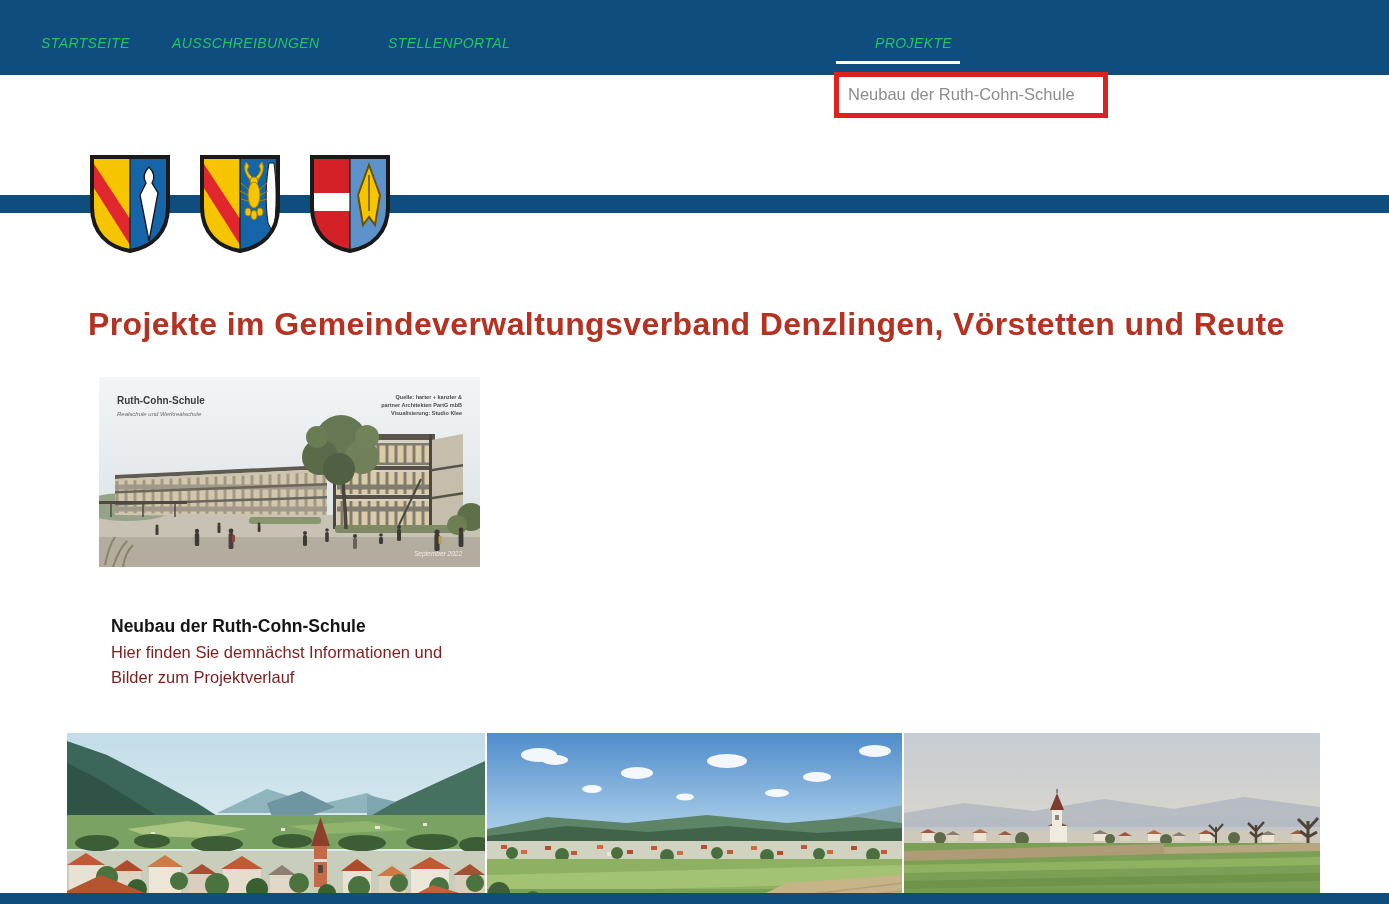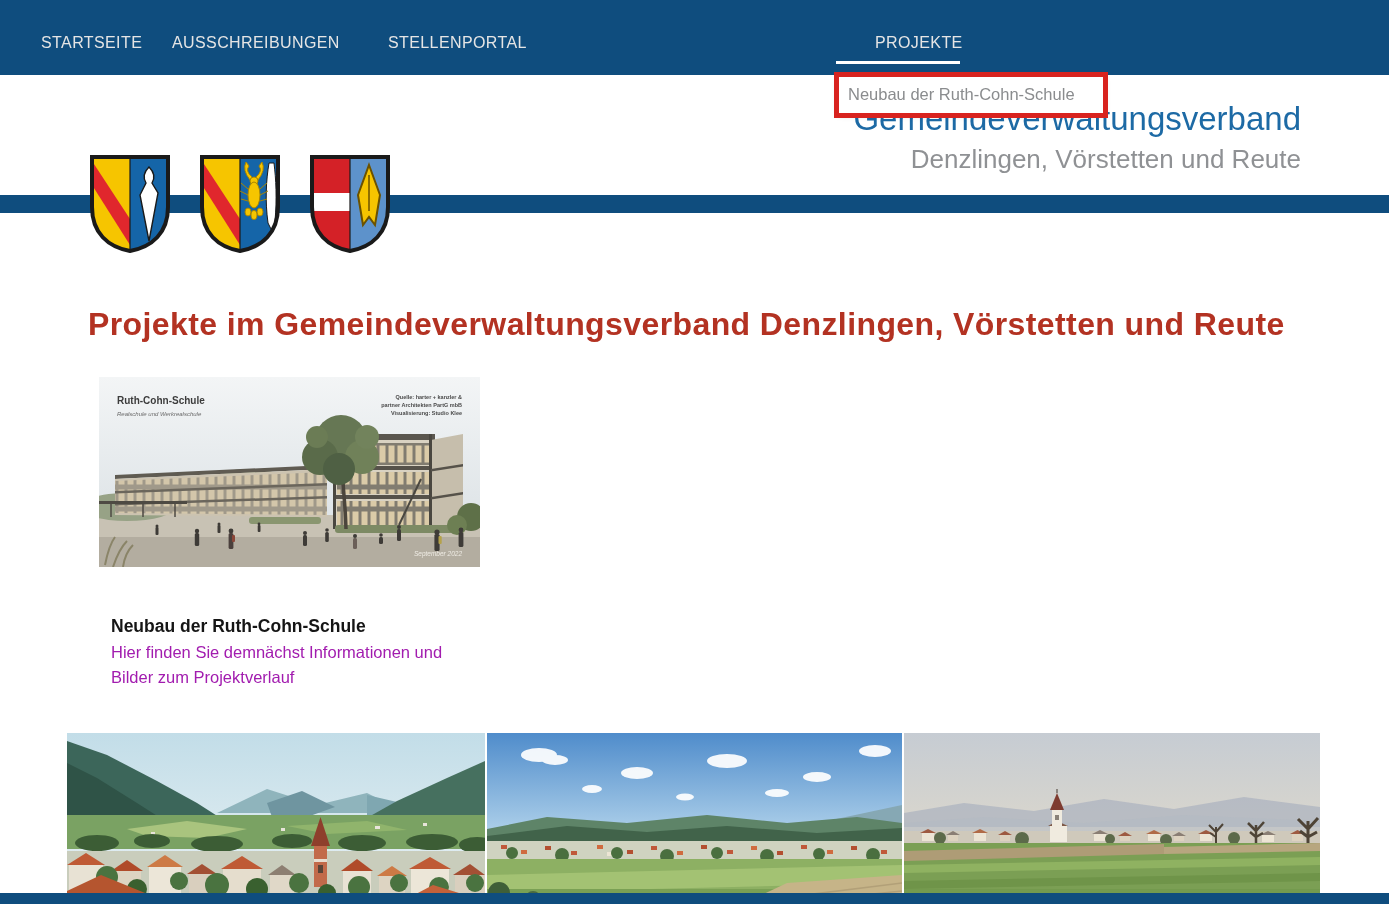--- a/index.html
+++ b/index.html
@@ -4,22 +4,22 @@
 <style>
   html,body{margin:0;padding:0;background:#fff;}
   #canvas{
     position:relative;width:1389px;height:904px;overflow:hidden;background:#ffffff;
     font-family:"Liberation Sans", sans-serif;
   }
   
   .nav-bar{position:absolute;left:0;top:0;width:1389px;height:75px;background:#0f4d7e;z-index:4;}
   .nav-item{
     position:absolute;top:30px;height:26px;line-height:26px;
-    color:#e5e5e5;font-size:16px;letter-spacing:.4px;text-decoration:none;
-    white-space:nowrap;cursor:pointer;
+    color:#22c55e;font-size:14px;letter-spacing:.4px;text-decoration:none;
+    white-space:nowrap;cursor:pointer;font-style:italic;
   }
   .tab-underline{position:absolute;left:836px;top:61px;width:124px;height:3px;background:#ffffff;}
   
   .dropdown-panel{
     position:absolute;left:838px;top:75px;width:266px;height:38px;background:#ffffff;
     box-shadow:0 2px 6px rgba(0,0,0,.22);z-index:9;
   }
   .dropdown-item{
     display:block;padding-left:10px;line-height:38px;font-size:16.5px;color:#8a8c8e;
     white-space:nowrap;cursor:pointer;
@@ -39,21 +39,21 @@
   .page-heading{
     position:absolute;left:88px;top:285px;font-size:32px;font-weight:700;letter-spacing:.4px;
     color:#b33222;white-space:nowrap;z-index:1;
   }
   .project-card-image{position:absolute;left:99px;top:377px;width:381px;height:190px;cursor:pointer;}
   .project-card-title{
     position:absolute;left:111px;top:616px;font-size:17.5px;font-weight:700;color:#151515;
     white-space:nowrap;cursor:pointer;
   }
   .project-card-desc{
-    position:absolute;left:111px;top:640px;width:356px;font-size:16.5px;line-height:24.5px;color:#a21caf;
+    position:absolute;left:111px;top:640px;width:356px;font-size:16.5px;line-height:24.5px;color:#7f1d1d;
   }
   
   .photo-strip{position:absolute;left:67px;top:733px;display:flex;gap:2px;z-index:2;}
   .photo-strip svg{display:block;}
   .footer-bar{position:absolute;left:0;top:893px;width:1389px;height:11px;background:#0f4d7e;z-index:6;}
 </style>
 </head>
 <body>
 
 <div id="canvas">
@@ -64,24 +64,20 @@
     <a class="nav-item" style="left:388px">STELLENPORTAL</a>
     <a class="nav-item" style="left:875px">PROJEKTE</a>
     <div class="tab-underline"></div>
   </div>
 
   <div class="dropdown-panel">
     <a class="dropdown-item">Neubau der Ruth-Cohn-Schule</a>
   </div>
   <div class="annotation-box"></div>
 
-  <div class="site-title-block">
-    <div class="site-title">Gemeindeverwaltungsverband</div>
-    <div class="site-subtitle">Denzlingen, Vörstetten und Reute</div>
-  </div>
 
   <div class="divider-band"></div>
 
   <div class="crest-row">
 
     <svg width="84" height="102" viewBox="0 0 84 102">
       <defs>
           <clipPath id="cd1">
             <path d="M4,4 H80 V54 C80,80 64,94 42,98 C20,94 4,80 4,54 Z"></path>
           </clipPath>

